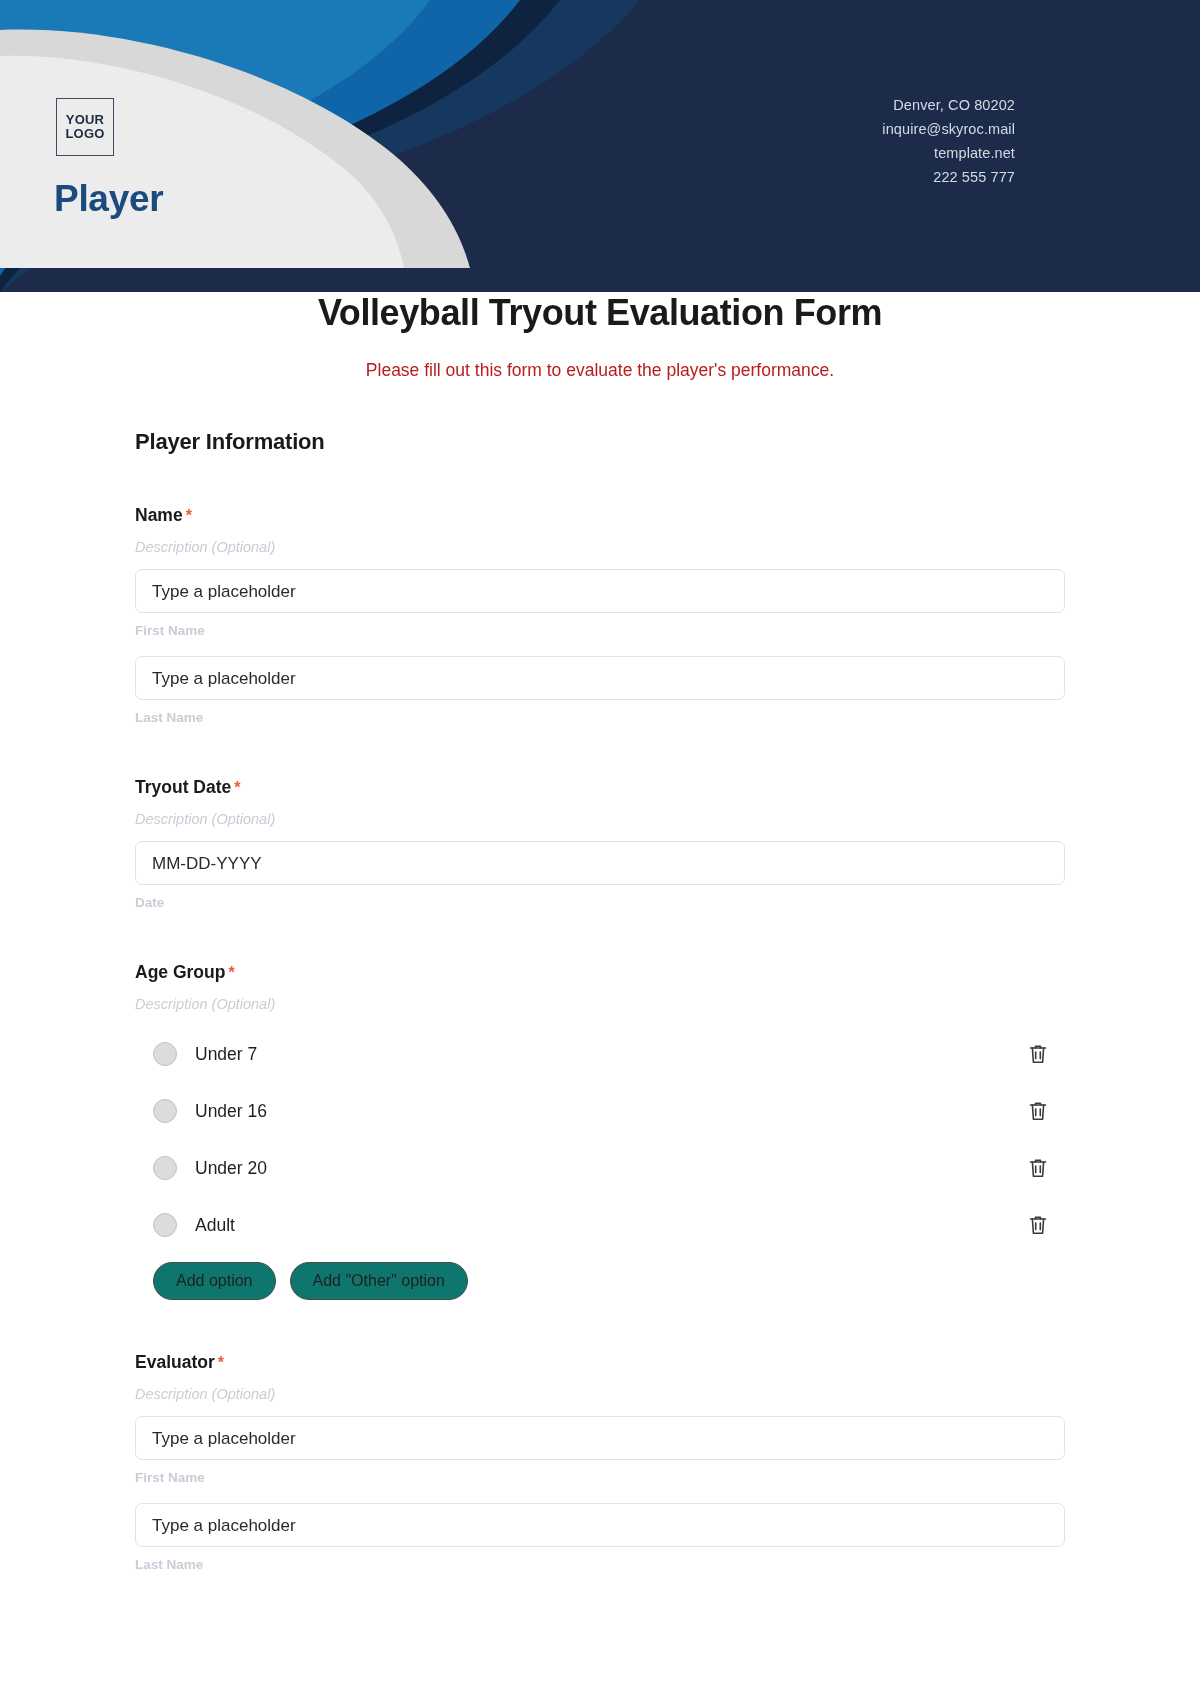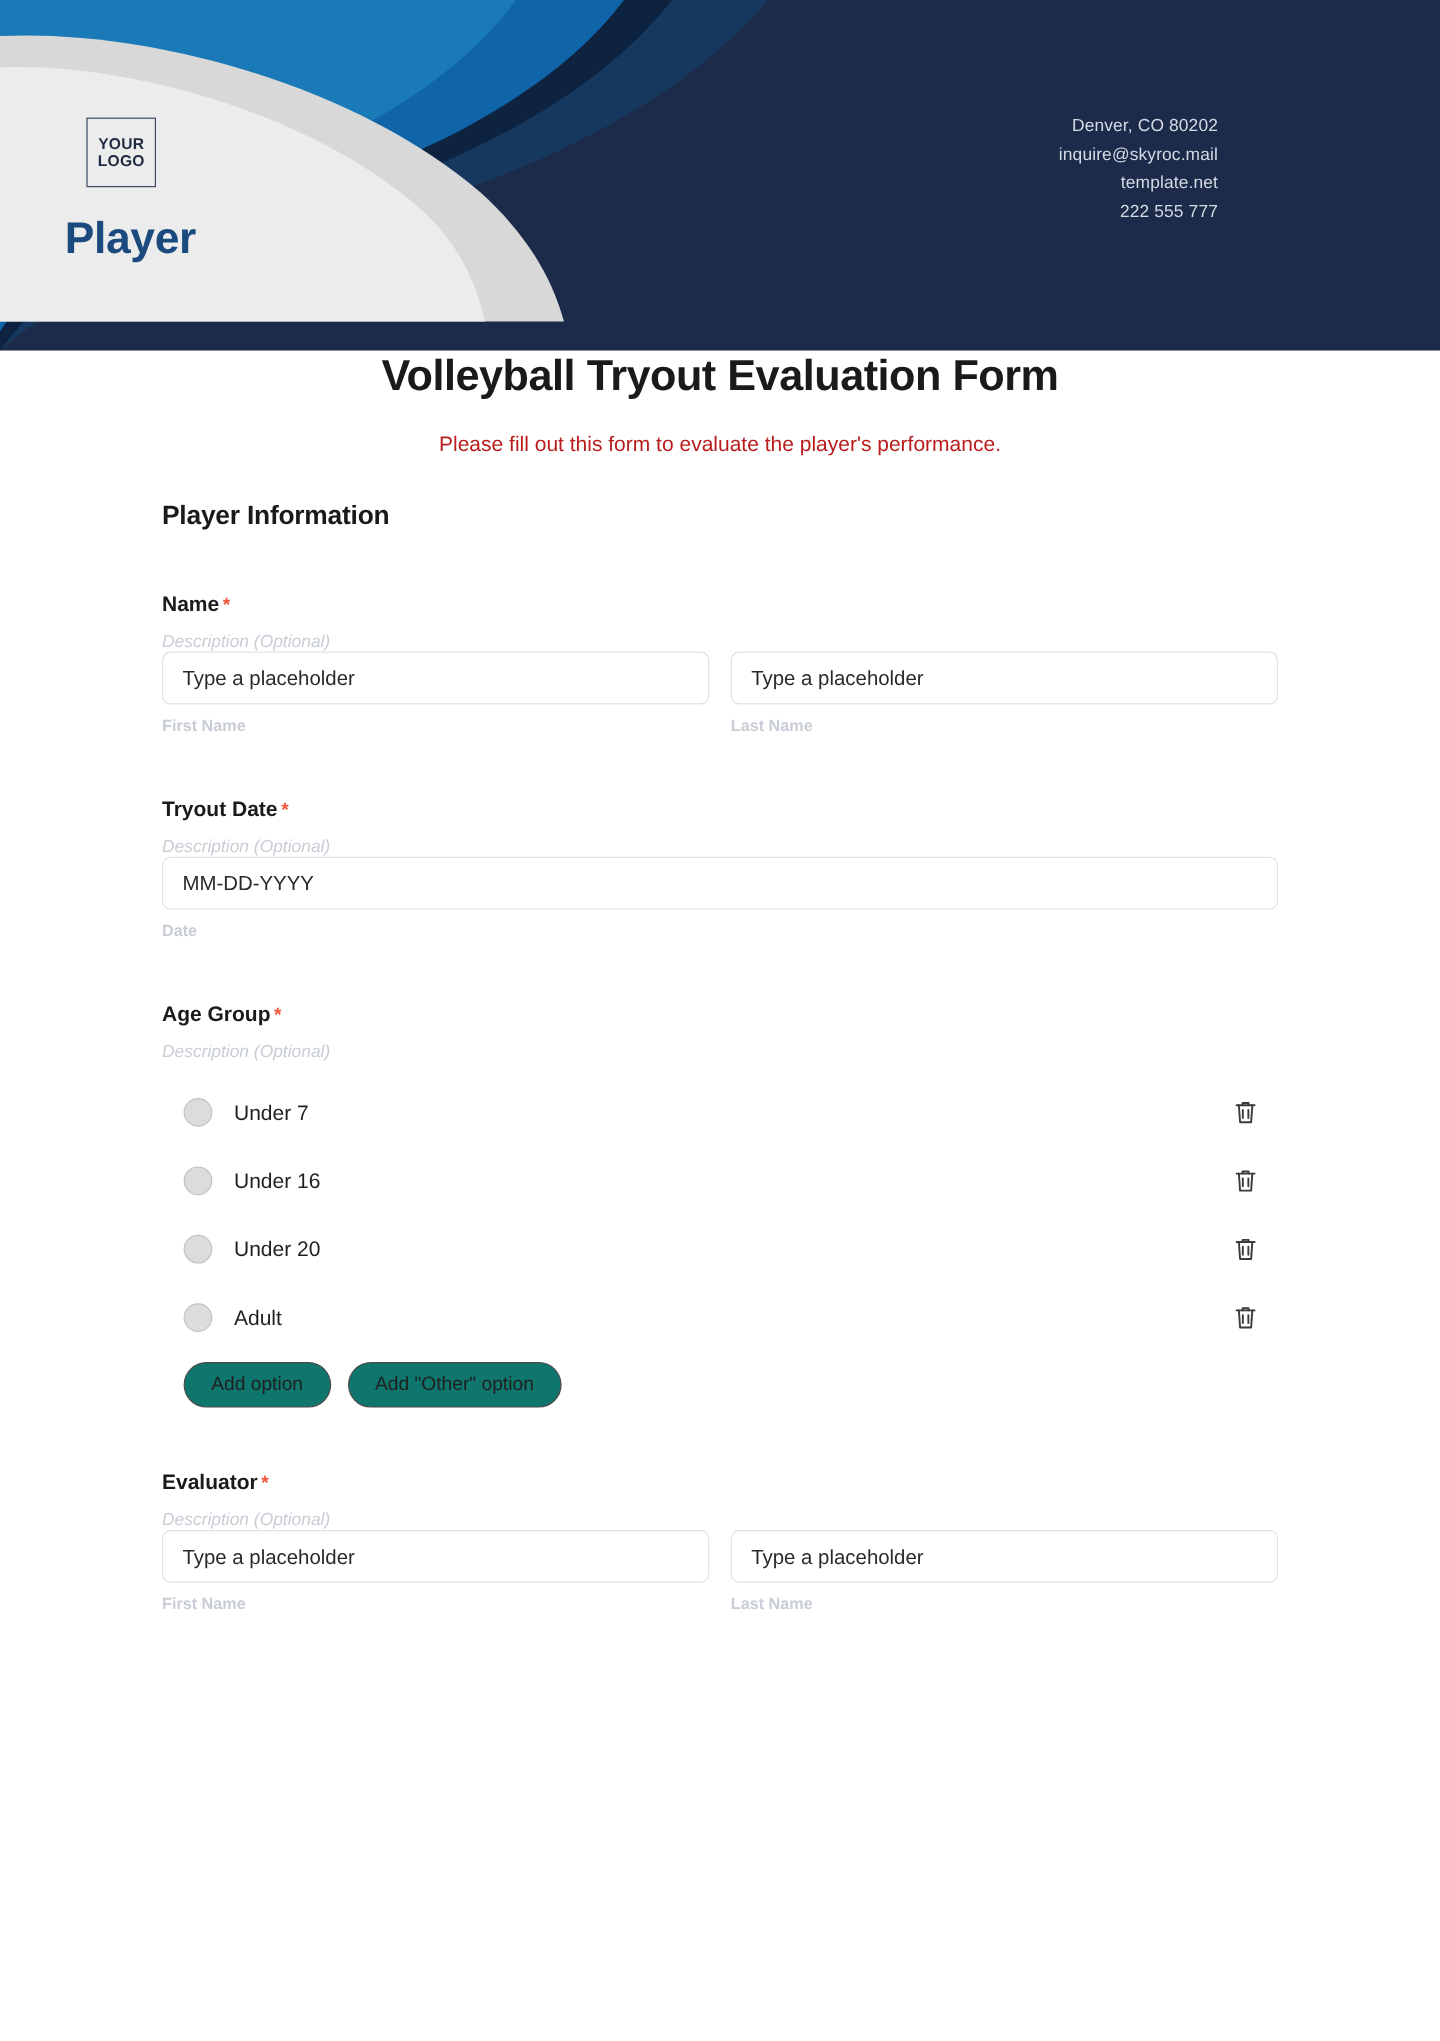--- a/index.html
+++ b/index.html
@@ -43,21 +43,20 @@
     width: 58px;
     height: 58px;
     border: 1.5px solid #3c4a63;
     background: #ececec;
     display: flex;
     flex-direction: column;
     align-items: center;
     justify-content: center;
     line-height: 1.08;
     z-index: 5;
-    margin-left: 16px;
   }
   .logo-box span {
     font-size: 13px;
     font-weight: 700;
     color: #1f2b40;
     letter-spacing: 0.2px;
     font-family: "Liberation Sans", sans-serif;
   }
 
   .brand {
@@ -102,21 +101,21 @@
   }
   .form-subtitle {
     margin-top: 26px;
     text-align: center;
     font-size: 17.5px;
     color: #b91c1c;
     font-weight: 400;
   }
 
   .section-title {
-    margin-top: 36px;
+    margin-top: 48px;
     font-size: 22px;
     font-weight: 700;
     color: #1a1a1a;
     letter-spacing: -0.2px;
   }
 
   .field { margin-top: 52px; }
   .field.first { margin-top: 50px; }
 
   .field-label {
@@ -135,20 +134,22 @@
     margin-top: 13px;
     font-size: 14.5px;
     font-style: italic;
     color: #c9cdd6;
     font-weight: 400;
   }
 
   .input-row {
     display: flex;
     gap: 18px;
+    margin-top: 14px;
+    flex-direction: column;
   }
   .input-col { flex: 1; }
 
   .text-input {
     width: 100%;
     height: 44px;
     border: 1px solid #dfe3e9;
     border-radius: 7px;
     background: #fff;
     padding: 0 16px;

